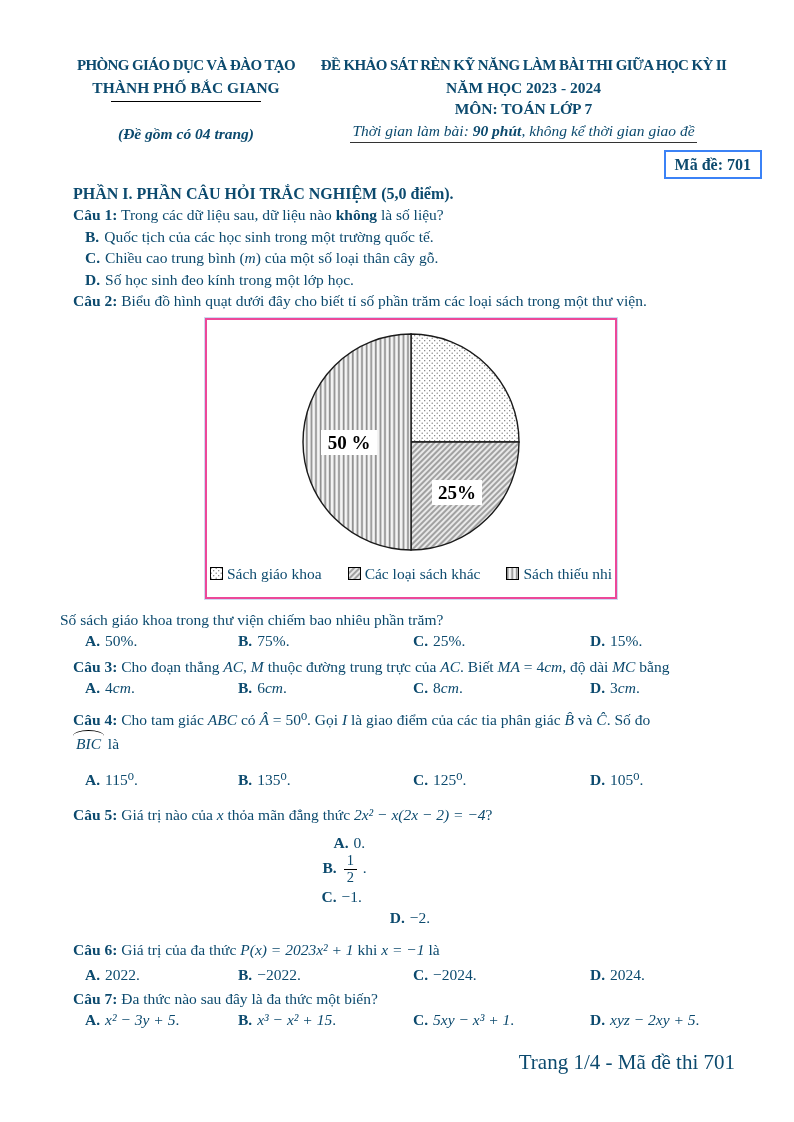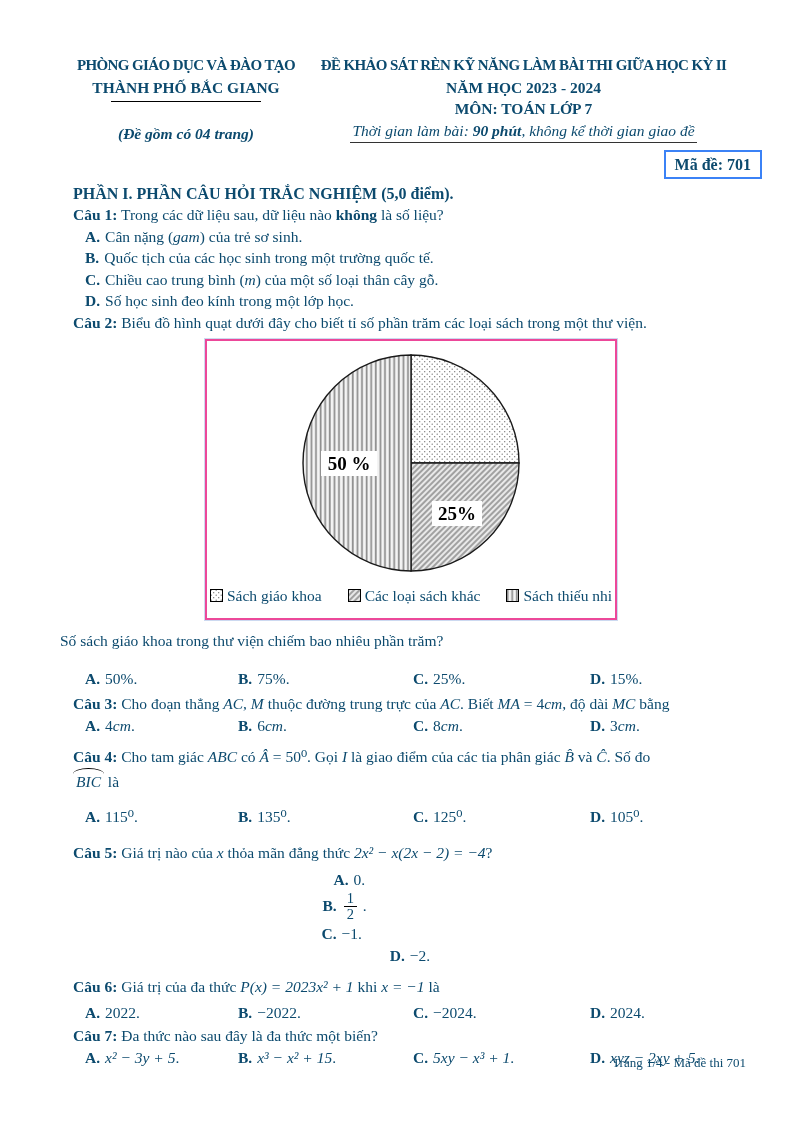--- a/index.html
+++ b/index.html
@@ -30,36 +30,36 @@
   .q-label{font-weight:bold;}
   .post{margin-left:0;margin-top:10px;}
   .opt-stack{margin-left:25px;}
   .opt-stack p{margin:0;}
   .opt-row{display:flex;margin:0 0 0 25px;align-items:baseline;}
   .opt-row .c1{width:153px;}
   .opt-row .c2{width:175px;}
   .opt-row .c3{width:177px;}
   .opt-row .c4{flex:1;}
   .opt-label{font-weight:bold;margin-right:5px;}
-  .mt4{margin-top:4px;} .mt6{margin-top:16px;} .mt10{margin-top:10px;}
+  .mt4{margin-top:4px;} .mt6{margin-top:0;} .mt10{margin-top:10px;}
   .mt14{margin-top:14px;} .mt2{margin-top:2px;}
   .frac-row{align-items:center;min-height:40px;margin-top:6px;margin-bottom:6px;flex-direction:column;}
   .frac{display:inline-flex;flex-direction:column;text-align:center;vertical-align:middle;
         line-height:1.1;font-size:14.5px;margin:0 2px;}
   .frac .num{display:block;border-bottom:1.3px solid #000;padding:0 3px;}
   .frac .den{display:block;padding:0 3px;}
   
   .chart-box{width:412px;margin:6px 0 4px 145px;border:2px solid #ec4899;outline:1px solid #ccd9f0;
         box-sizing:border-box;padding:6px 0 12px;text-align:center;}
   .pie-svg text{font-weight:bold;font-size:19px;font-family:"Liberation Serif",serif;text-anchor:middle;}
   .legend{display:flex;justify-content:center;gap:26px;font-size:15.5px;}
   .legend-item{display:inline-flex;align-items:center;gap:4px;}
   .legend-item svg{flex-shrink:0;}
   
-  .footer{position:absolute;top:1052px;right:48px;font-size:13px;}
+  .footer{position:absolute;top:1052px;right:59px;font-size:21px;}
 </style>
 </head>
 <body>
 
 <div class="page">
 
   <div class="header">
     <div class="header-left">
       <div class="hb cond">PHÒNG GIÁO DỤC VÀ ĐÀO TẠO</div>
       <div class="hb">THÀNH PHỐ BẮC GIANG</div>
@@ -75,21 +75,20 @@
   </div>
 
   <div class="code-row">
     <div class="code-box">Mã đề: 701</div>
   </div>
 
   <div class="section-title">PHẦN I. PHẦN CÂU HỎI TRẮC NGHIỆM (5,0 điểm).</div>
 
   <p class="q"><span class="q-label">Câu 1:</span> <span><span>Trong các dữ liệu sau, dữ liệu nào </span><span class="seg-b">không</span><span> là số liệu?</span></span></p>
   <div class="opt-stack">
-    <p><span class="opt-label">A.</span><span><span>Cân nặng (</span><span class="seg-i">gam</span><span>) của trẻ sơ sinh.</span></span></p>
     <p><span class="opt-label">B.</span><span><span>Quốc tịch của các học sinh trong một trường quốc tế.</span></span></p>
     <p><span class="opt-label">C.</span><span><span>Chiều cao trung bình (</span><span class="seg-i">m</span><span>) của một số loại thân cây gỗ.</span></span></p>
     <p><span class="opt-label">D.</span><span><span>Số học sinh đeo kính trong một lớp học.</span></span></p>
   </div>
 
   <p class="q"><span class="q-label">Câu 2:</span> <span><span>Biểu đồ hình quạt dưới đây cho biết tỉ số phần trăm các loại sách trong một thư viện.</span></span></p>
 
   <div class="chart-box">
     <svg class="pie-svg" width="408" height="232" viewBox="-204 -116 408 232">
       <defs>

